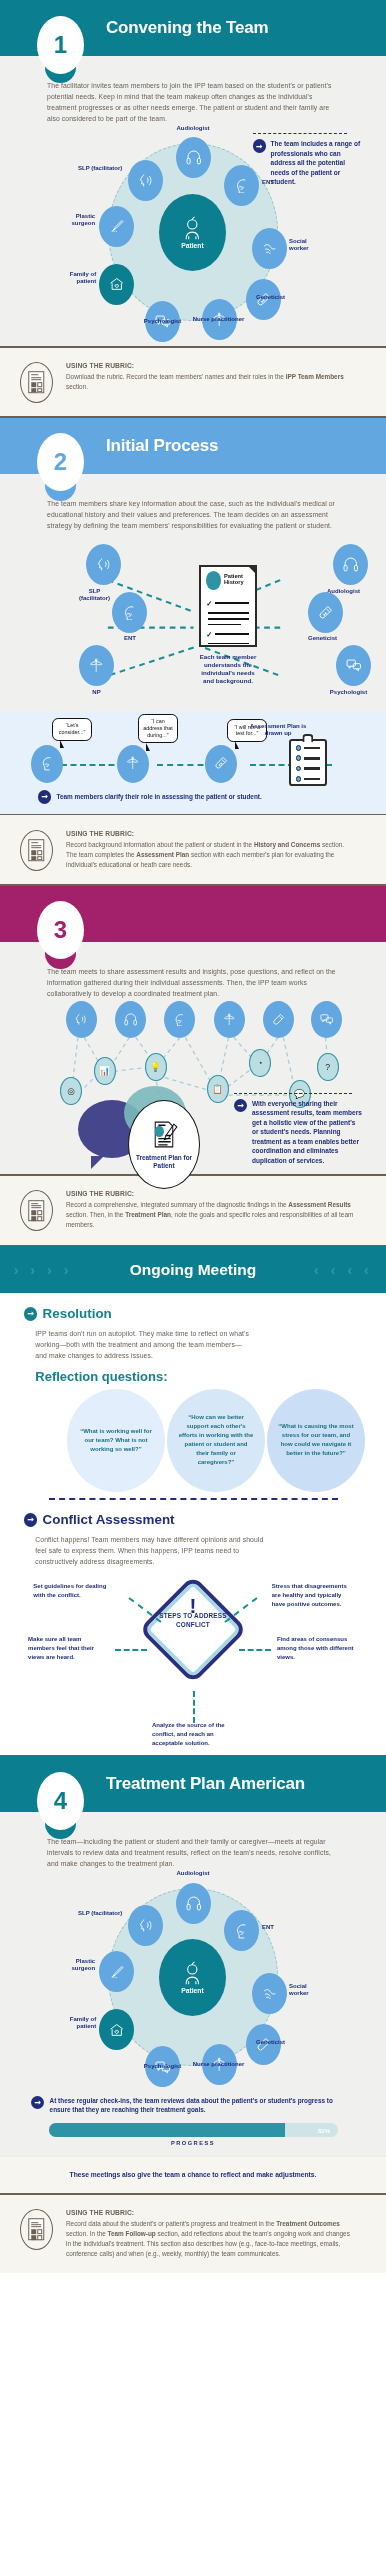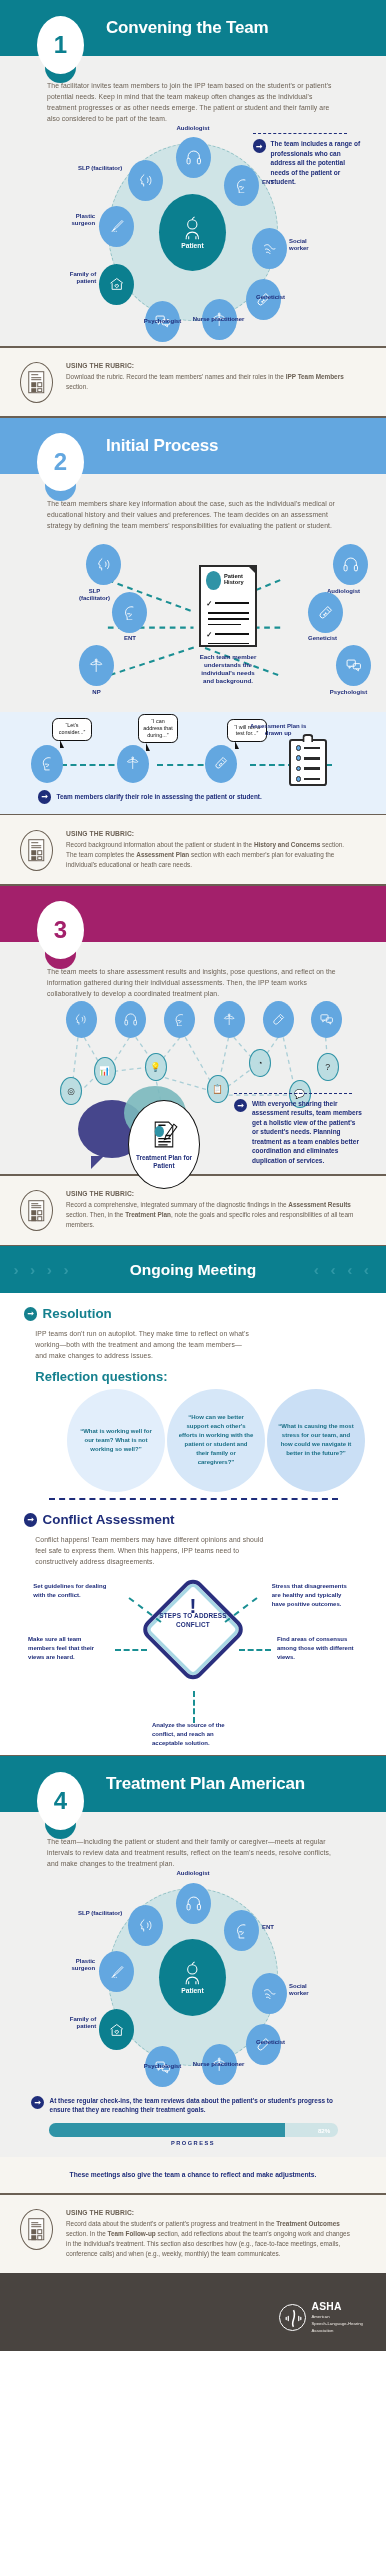--- a/index.html
+++ b/index.html
@@ -923,31 +923,15 @@
         <i style="left:2.1px; top:15.5px; width:5.2px; height:4.6px;"></i>
         <i style="left:8.2px; top:15.5px; width:5.2px; height:4.6px; background:#fff; border:0.5px solid #6b6054;"></i>
       </div>
     </div>
     <div class="rubric-text">
       <span class="hd">USING THE RUBRIC:</span>
       <span>Record data about the student's or patient's progress and treatment in the </span><b>Treatment Outcomes</b><span> section. In the </span><b>Team Follow-up</b><span> section, add reflections about the team's ongoing work and changes in the individual's treatment. This section also describes how (e.g., face-to-face meetings, emails, conference calls) and when (e.g., weekly, monthly) the team communicates.</span>
     </div>
   </div>
 
-  <div class="footer">
-    <div class="asha">
-      <div class="asha-mark">
-        <svg width="25" height="25" viewBox="0 0 48 48" style="position:absolute; left:0.5px; top:0.5px;">
-          <path d="M24 8c3 6 2 12 0 18-2 6-3 10 0 14" stroke="#fff" stroke-width="3" fill="none"></path>
-          <path d="M14 20v8M10 22v4M34 20v8M38 22v4" stroke="#fff" stroke-width="2.4" stroke-linecap="round"></path>
-        </svg>
-      </div>
-      <div class="asha-txt">
-        <div class="big">ASHA</div>
-        <div class="small">American</div>
-        <div class="small">Speech-Language-Hearing</div>
-        <div class="small">Association</div>
-      </div>
-    </div>
-  </div>
 
 </div>
 
 
 </body></html>

